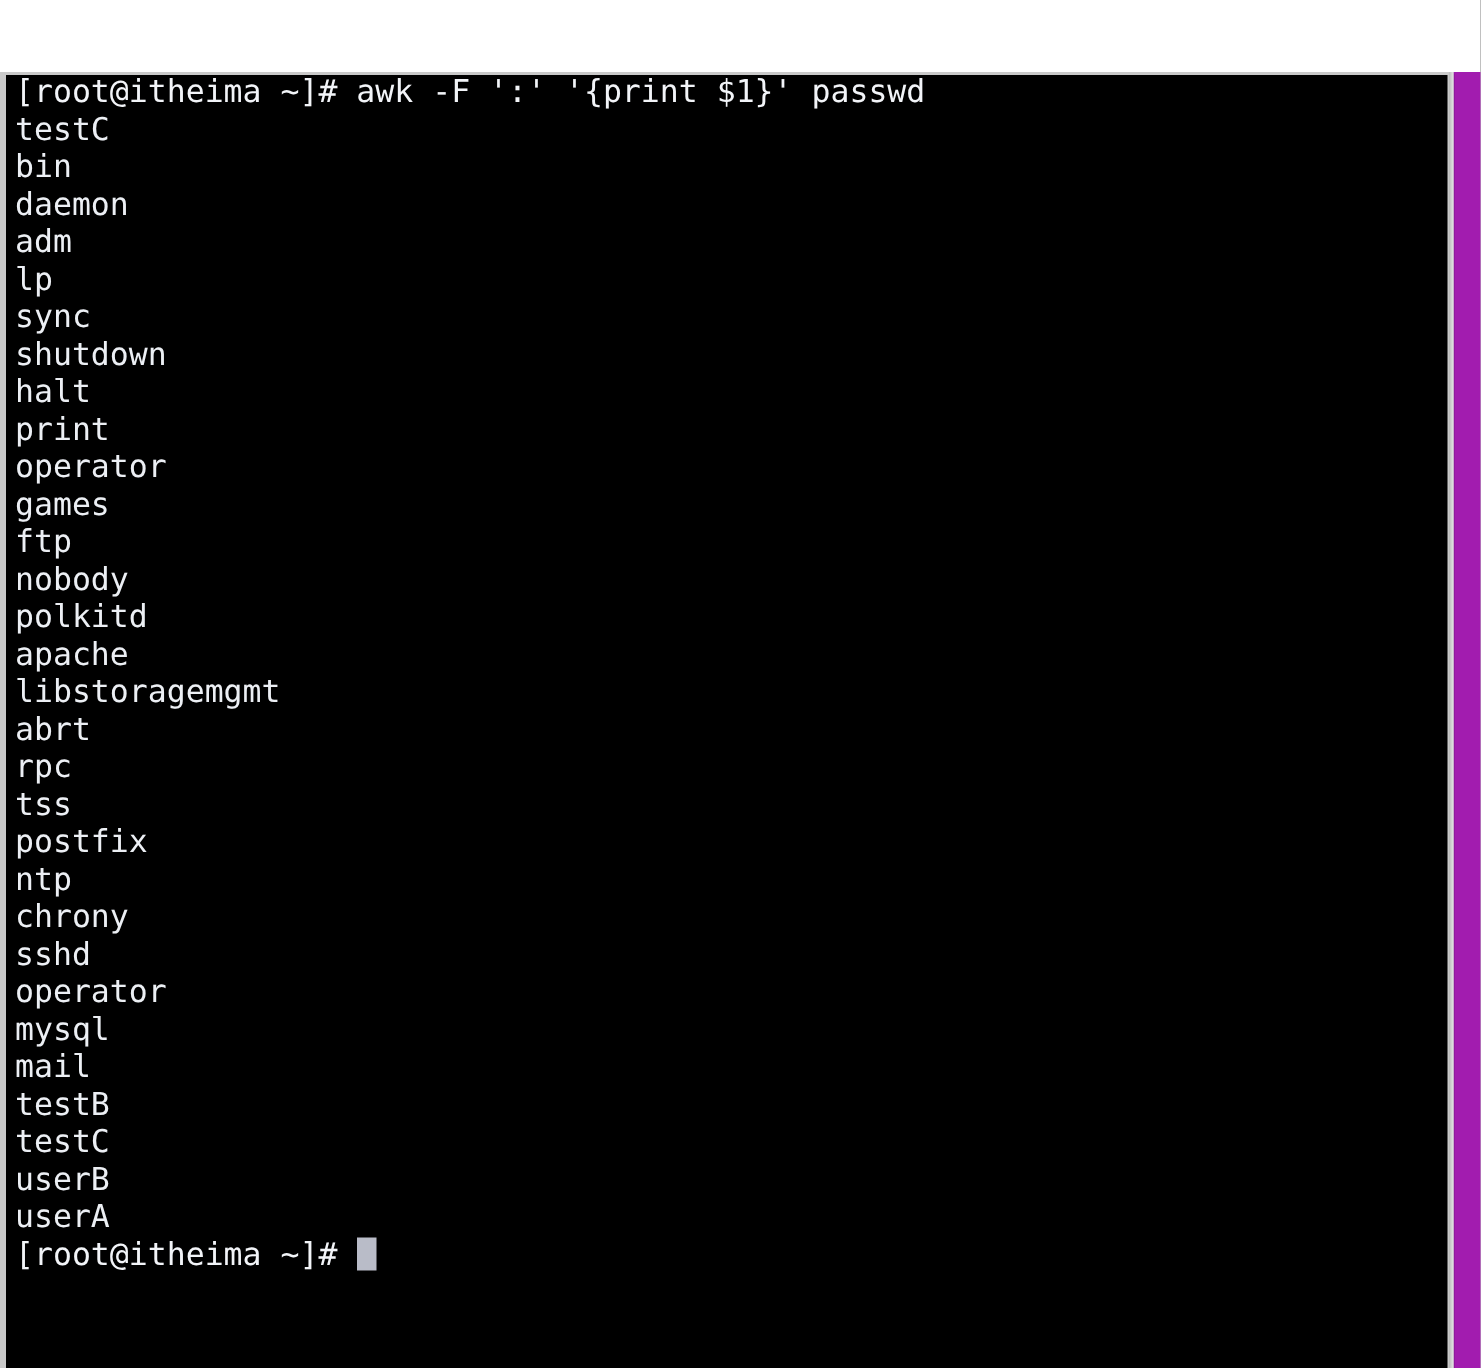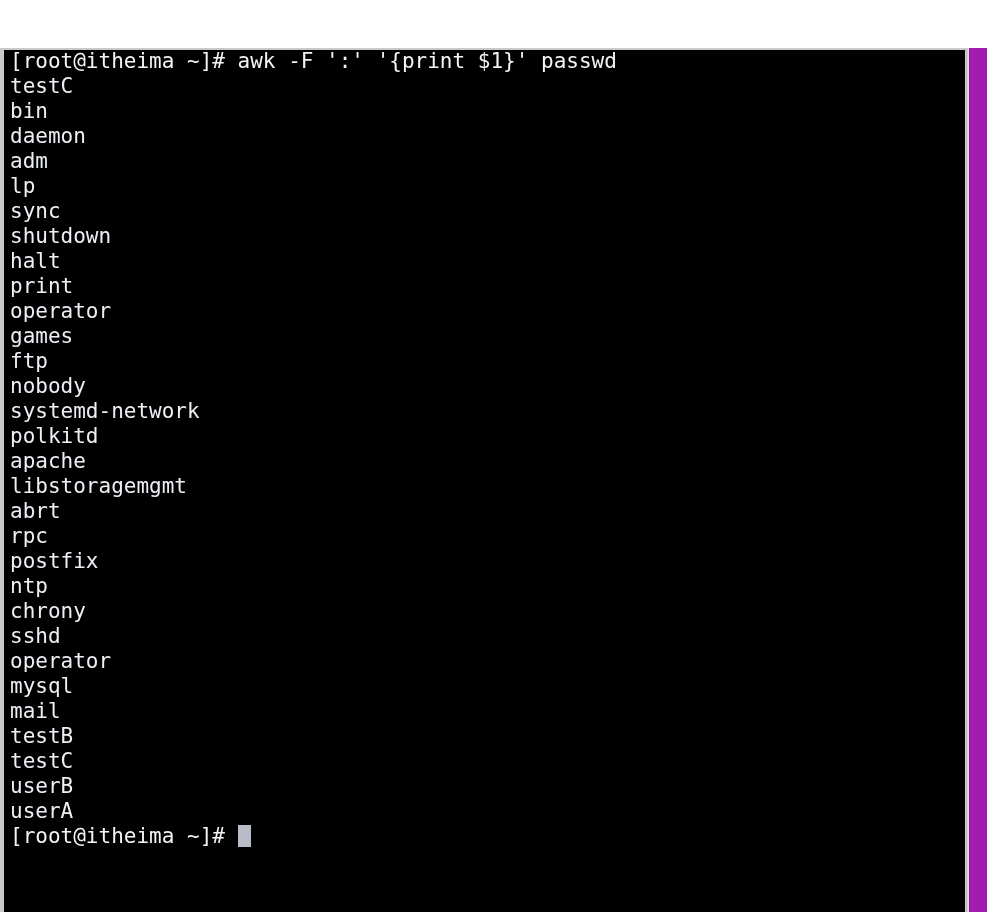--- a/index.html
+++ b/index.html
@@ -118,26 +118,26 @@
             <div class="term-line">adm</div>
             <div class="term-line">lp</div>
             <div class="term-line">sync</div>
             <div class="term-line">shutdown</div>
             <div class="term-line">halt</div>
             <div class="term-line">print</div>
             <div class="term-line">operator</div>
             <div class="term-line">games</div>
             <div class="term-line">ftp</div>
             <div class="term-line">nobody</div>
-            <div class="term-line">systemd-network</div>
             <div class="term-line">polkitd</div>
             <div class="term-line">apache</div>
             <div class="term-line">libstoragemgmt</div>
             <div class="term-line">abrt</div>
             <div class="term-line">rpc</div>
+            <div class="term-line">tss</div>
             <div class="term-line">postfix</div>
             <div class="term-line">ntp</div>
             <div class="term-line">chrony</div>
             <div class="term-line">sshd</div>
             <div class="term-line">operator</div>
             <div class="term-line">mysql</div>
             <div class="term-line">mail</div>
             <div class="term-line">testB</div>
             <div class="term-line">testC</div>
             <div class="term-line">userB</div>

